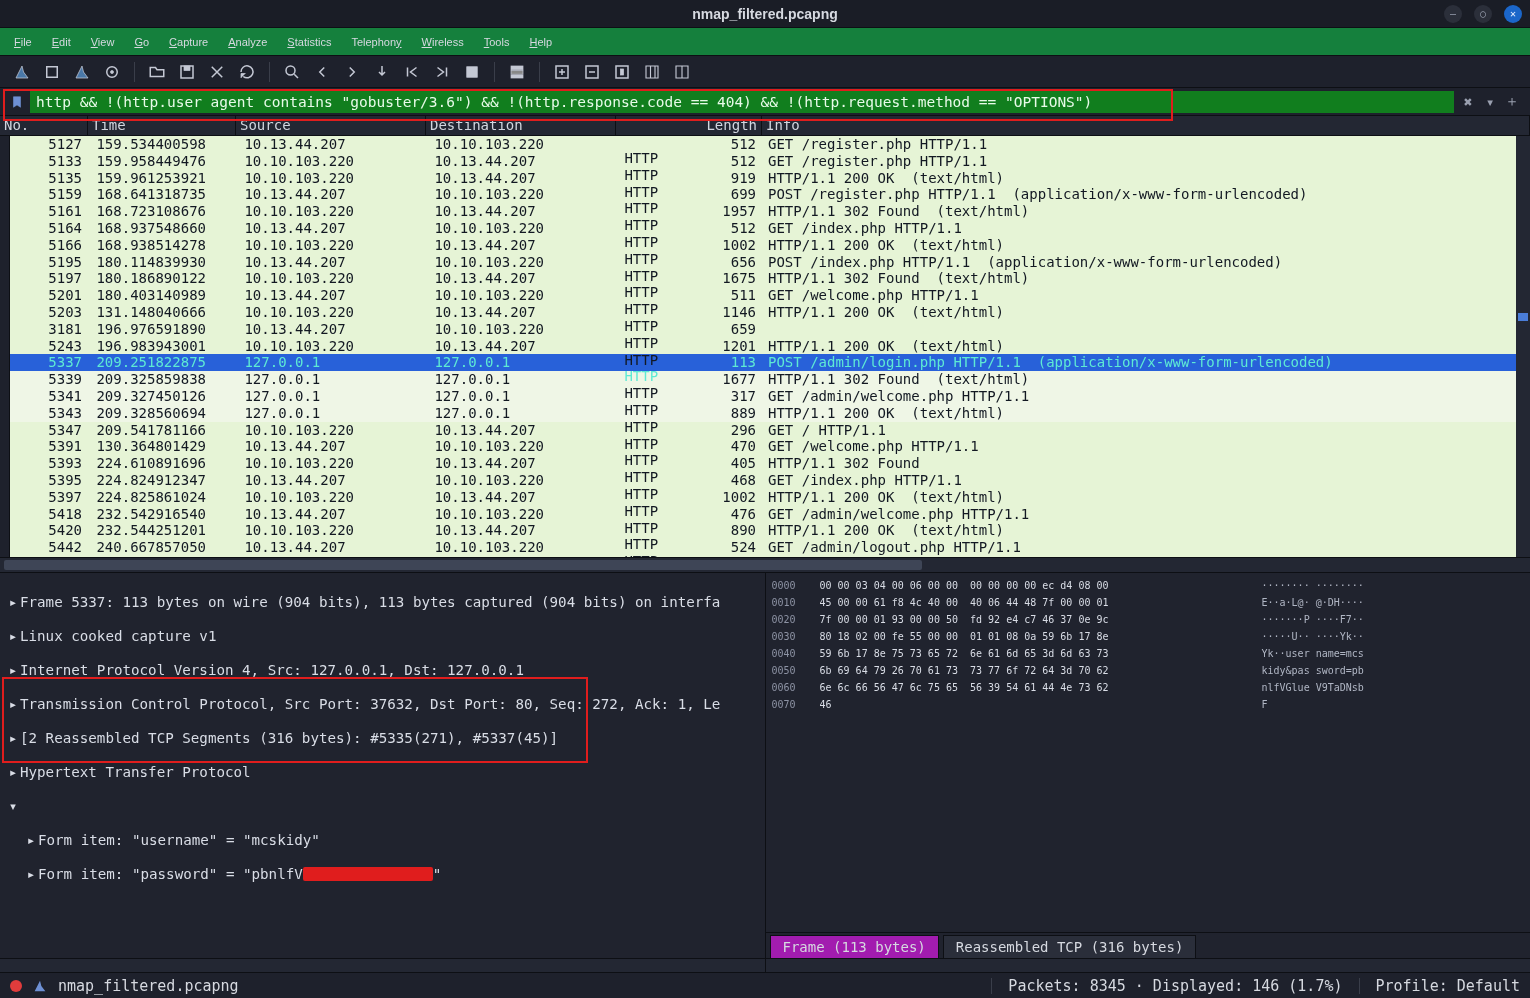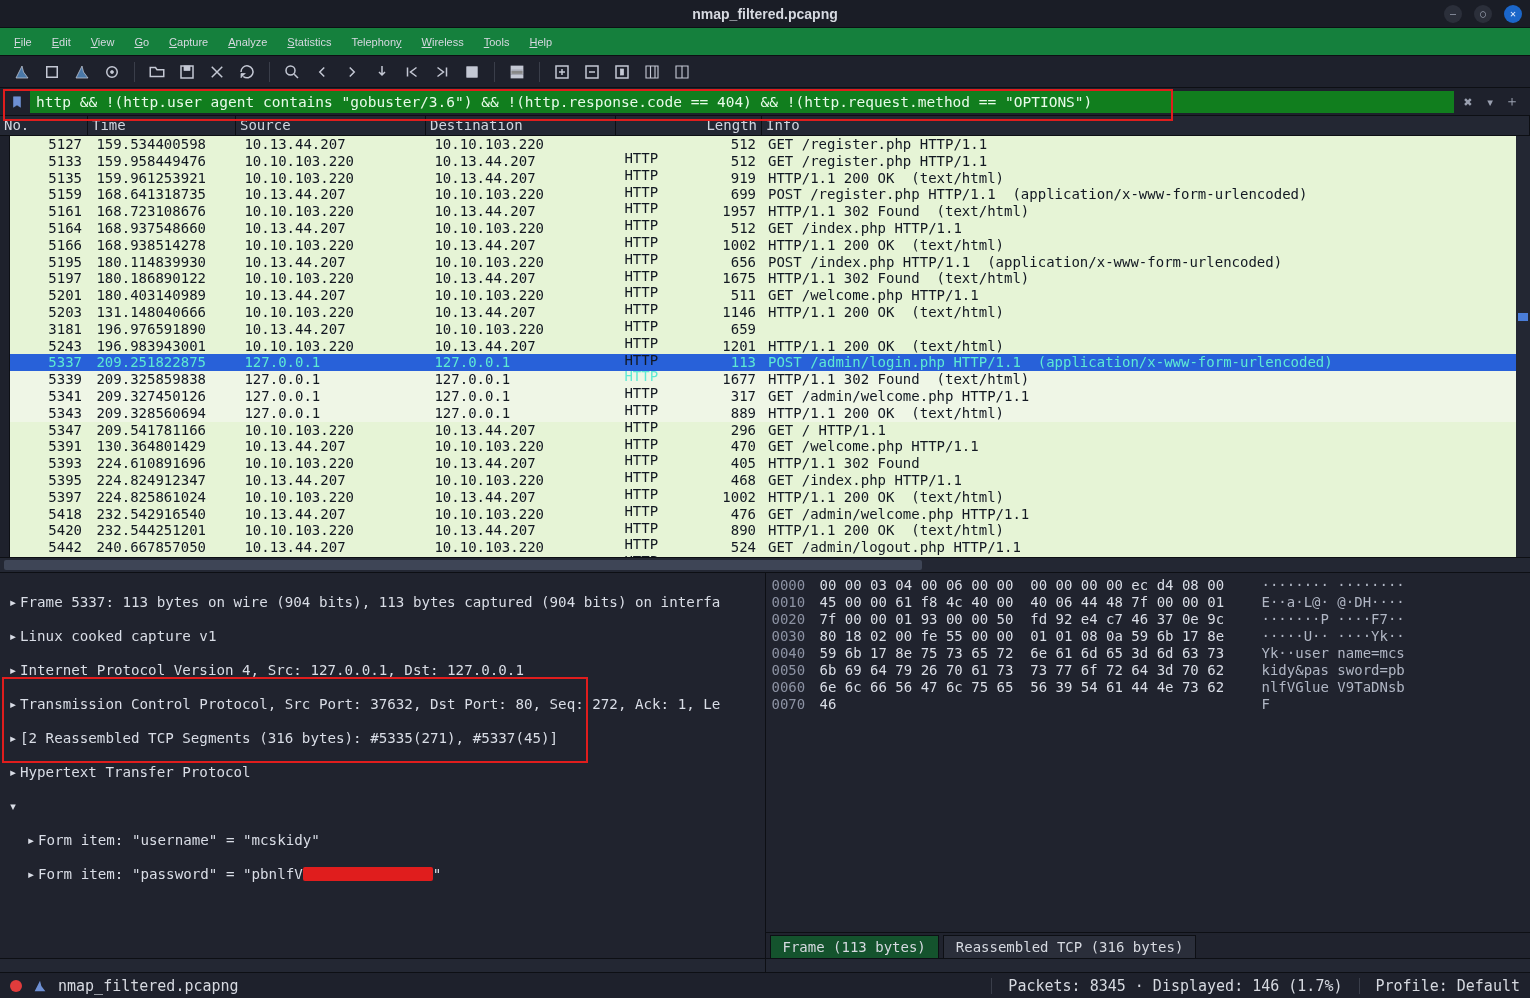--- a/index.html
+++ b/index.html
@@ -233,21 +233,21 @@
   }
   .redact {
     display:inline-block; background:#e01d1d; height:14px; width:130px; vertical-align:middle; margin-top:-3px;
     border-radius:2px;
   }
 
   .hex-body {
     padding: 4px 6px;
     line-height: 17px;
     white-space: pre;
-    font-size: 14px;
+    font-size: 10px;
   }
   .hex-line { display:flex; }
   .hex-off { color:#8d93a4; width:48px; }
   .hex-bytes { flex:0 0 auto; width:430px; }
   .hex-ascii { color:#b0b6c4; padding-left:12px;}
 
   .details-scroll-h, .hex-scroll-h {
     position:absolute; bottom:0; left:0; right:0; height:14px; background:#232733;
     border-top:1px solid #0d0f14;
   }
@@ -261,21 +261,21 @@
   .hex-tab {
     padding: 3px 12px;
     margin-left:4px;
     background:#2a2e3a;
     color:#d6d9e0;
     font-size:14px;
     border:1px solid #0d0f14;
     border-bottom:none;
     cursor:default;
   }
-  .hex-tab.active { background:#14532d; }
+  .hex-tab.active { background:#a21caf; }
 
   
   .statusbar {
     height: 26px;
     background: #1e212c;
     border-top: 1px solid #0d0f14;
     display:flex;
     align-items:center;
     color:#d6d9e0;
     font-size:15px;

